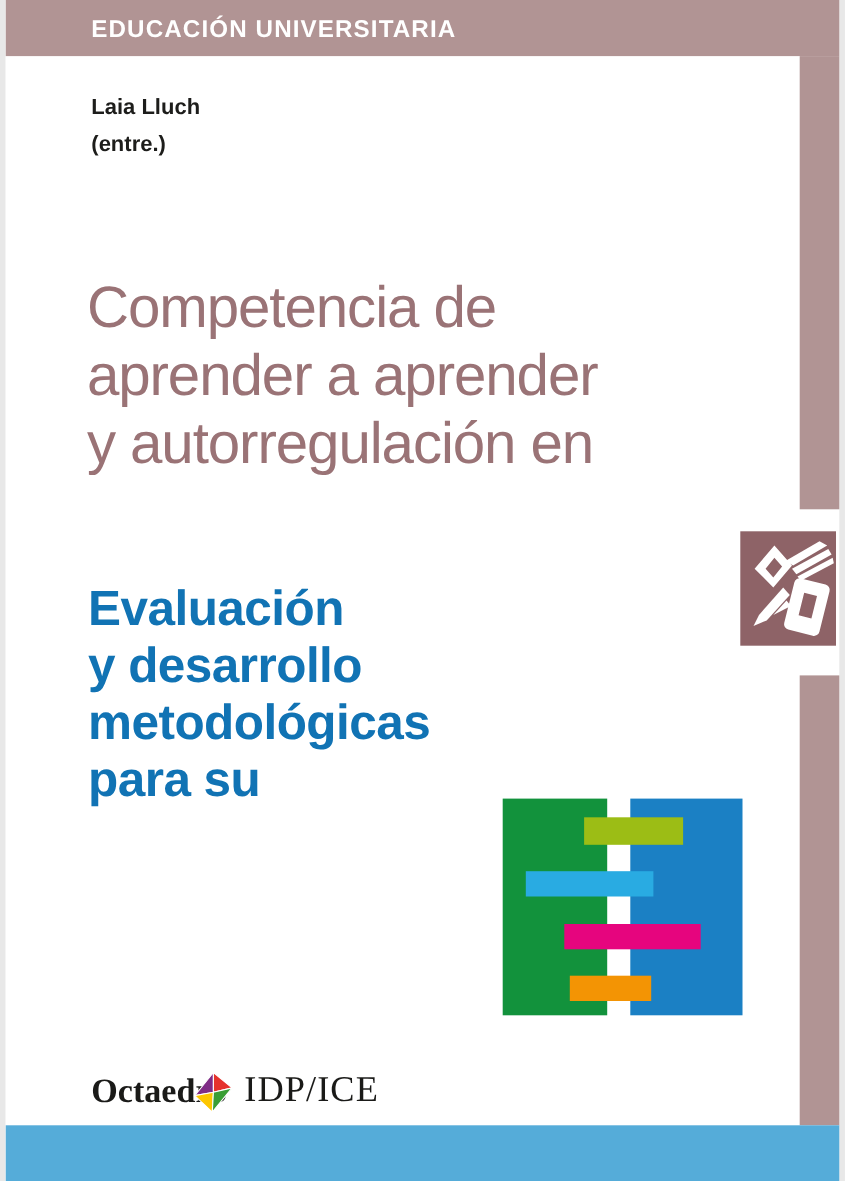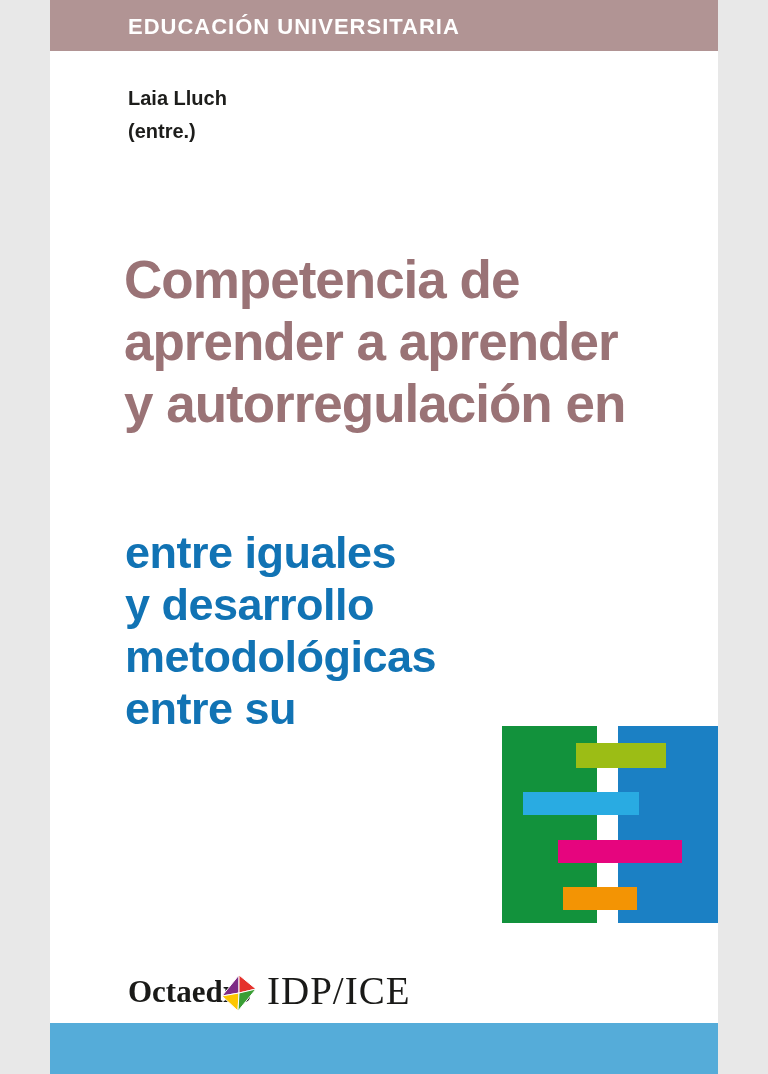--- a/index.html
+++ b/index.html
@@ -1,20 +1,20 @@
 <!DOCTYPE html>
 <html style="--page-bg: #ffffff; --band-bg: #b19494; --band-text: #ffffff; --strip-bg: #b19494; --badge-bg: #8e6367; --badge-icon: #ffffff; --author-text: #1d1d1b; --title-text: #9a7376; --subtitle-text: #1173b4; --art-green: #12923c; --art-blue: #1b80c4; --art-lime: #9cbd15; --art-cyan: #29abe2; --art-magenta: #e6057e; --art-orange: #f39404; --oct-purple: #7f2c86; --oct-red: #e5322c; --oct-yellow: #fdc600; --oct-green: #3a9e35; --publisher-text: #1a1a18; --footer-bar: #55acd9;"><head>
 <meta charset="utf-8">
 <style>
   html, body { margin: 0; padding: 0; background: #e8e8e8; }
   * { box-sizing: border-box; }
 
   .cover {
     position: relative;
-    width: 668px;
+    width: 758px;
     height: 1074px;
     margin: 0 auto;
     background: var(--page-bg, #fff);
     overflow: hidden;
     font-family: "Liberation Sans", sans-serif;
   }
 
   
   .top-band {
     position: absolute; left: 0; top: 0;
@@ -52,21 +52,21 @@
   
   .authors {
     position: absolute; left: 78px; top: 82px;
     font-size: 20px; font-weight: bold; line-height: 33px;
     color: var(--author-text);
   }
 
   
   .title {
     position: absolute; left: 74px; top: 249px;
-    font-size: 53px; font-weight: bold; line-height: 62px;
+    font-size: 53px; font-weight: normal; line-height: 62px;
     letter-spacing: -1px;
     color: var(--title-text);
   }
 
   
   .subtitle {
     position: absolute; left: 75px; top: 527px;
     font-size: 45px; font-weight: bold; line-height: 52px;
     letter-spacing: -0.5px;
     color: var(--subtitle-text);
@@ -84,21 +84,21 @@
   .publisher-name {
     position: absolute; left: 78px; top: 974px;
     font-family: "Liberation Serif", serif;
     font-size: 31px; font-weight: bold; line-height: 36px;
     color: var(--publisher-text);
   }
   .publisher-mark { position: absolute; left: 171px; top: 974px; width: 36px; height: 38px; }
   .imprint {
     position: absolute; left: 217px; top: 973px;
     font-family: "Liberation Serif", serif;
-    font-size: 39px; font-weight: normal; line-height: 36px; letter-spacing: 1px;
+    font-size: 33px; font-weight: normal; line-height: 36px; letter-spacing: 1px;
     color: var(--publisher-text);
   }
 
   
   .footer-bar {
     position: absolute; left: 0; top: 1023px;
     width: 768px; height: 51px;
     background: var(--footer-bar);
   }
 </style>
@@ -137,24 +137,24 @@
     <div>(entre.)</div>
   </div>
 
   <div class="title">
     <div>Competencia de</div>
     <div>aprender a aprender</div>
     <div>y autorregulación en</div>
   </div>
 
   <div class="subtitle">
-    <div>entre iguales</div>
+    <div>Evaluación</div>
     <div>y desarrollo</div>
     <div>metodológicas</div>
-    <div>entre su</div>
+    <div>para su</div>
   </div>
 
   <div class="art-panel-green"></div>
   <div class="art-panel-blue"></div>
   <div class="art-bar-lime"></div>
   <div class="art-bar-cyan"></div>
   <div class="art-bar-magenta"></div>
   <div class="art-bar-orange"></div>
 
   <div class="publisher-name">Octaedro</div>

